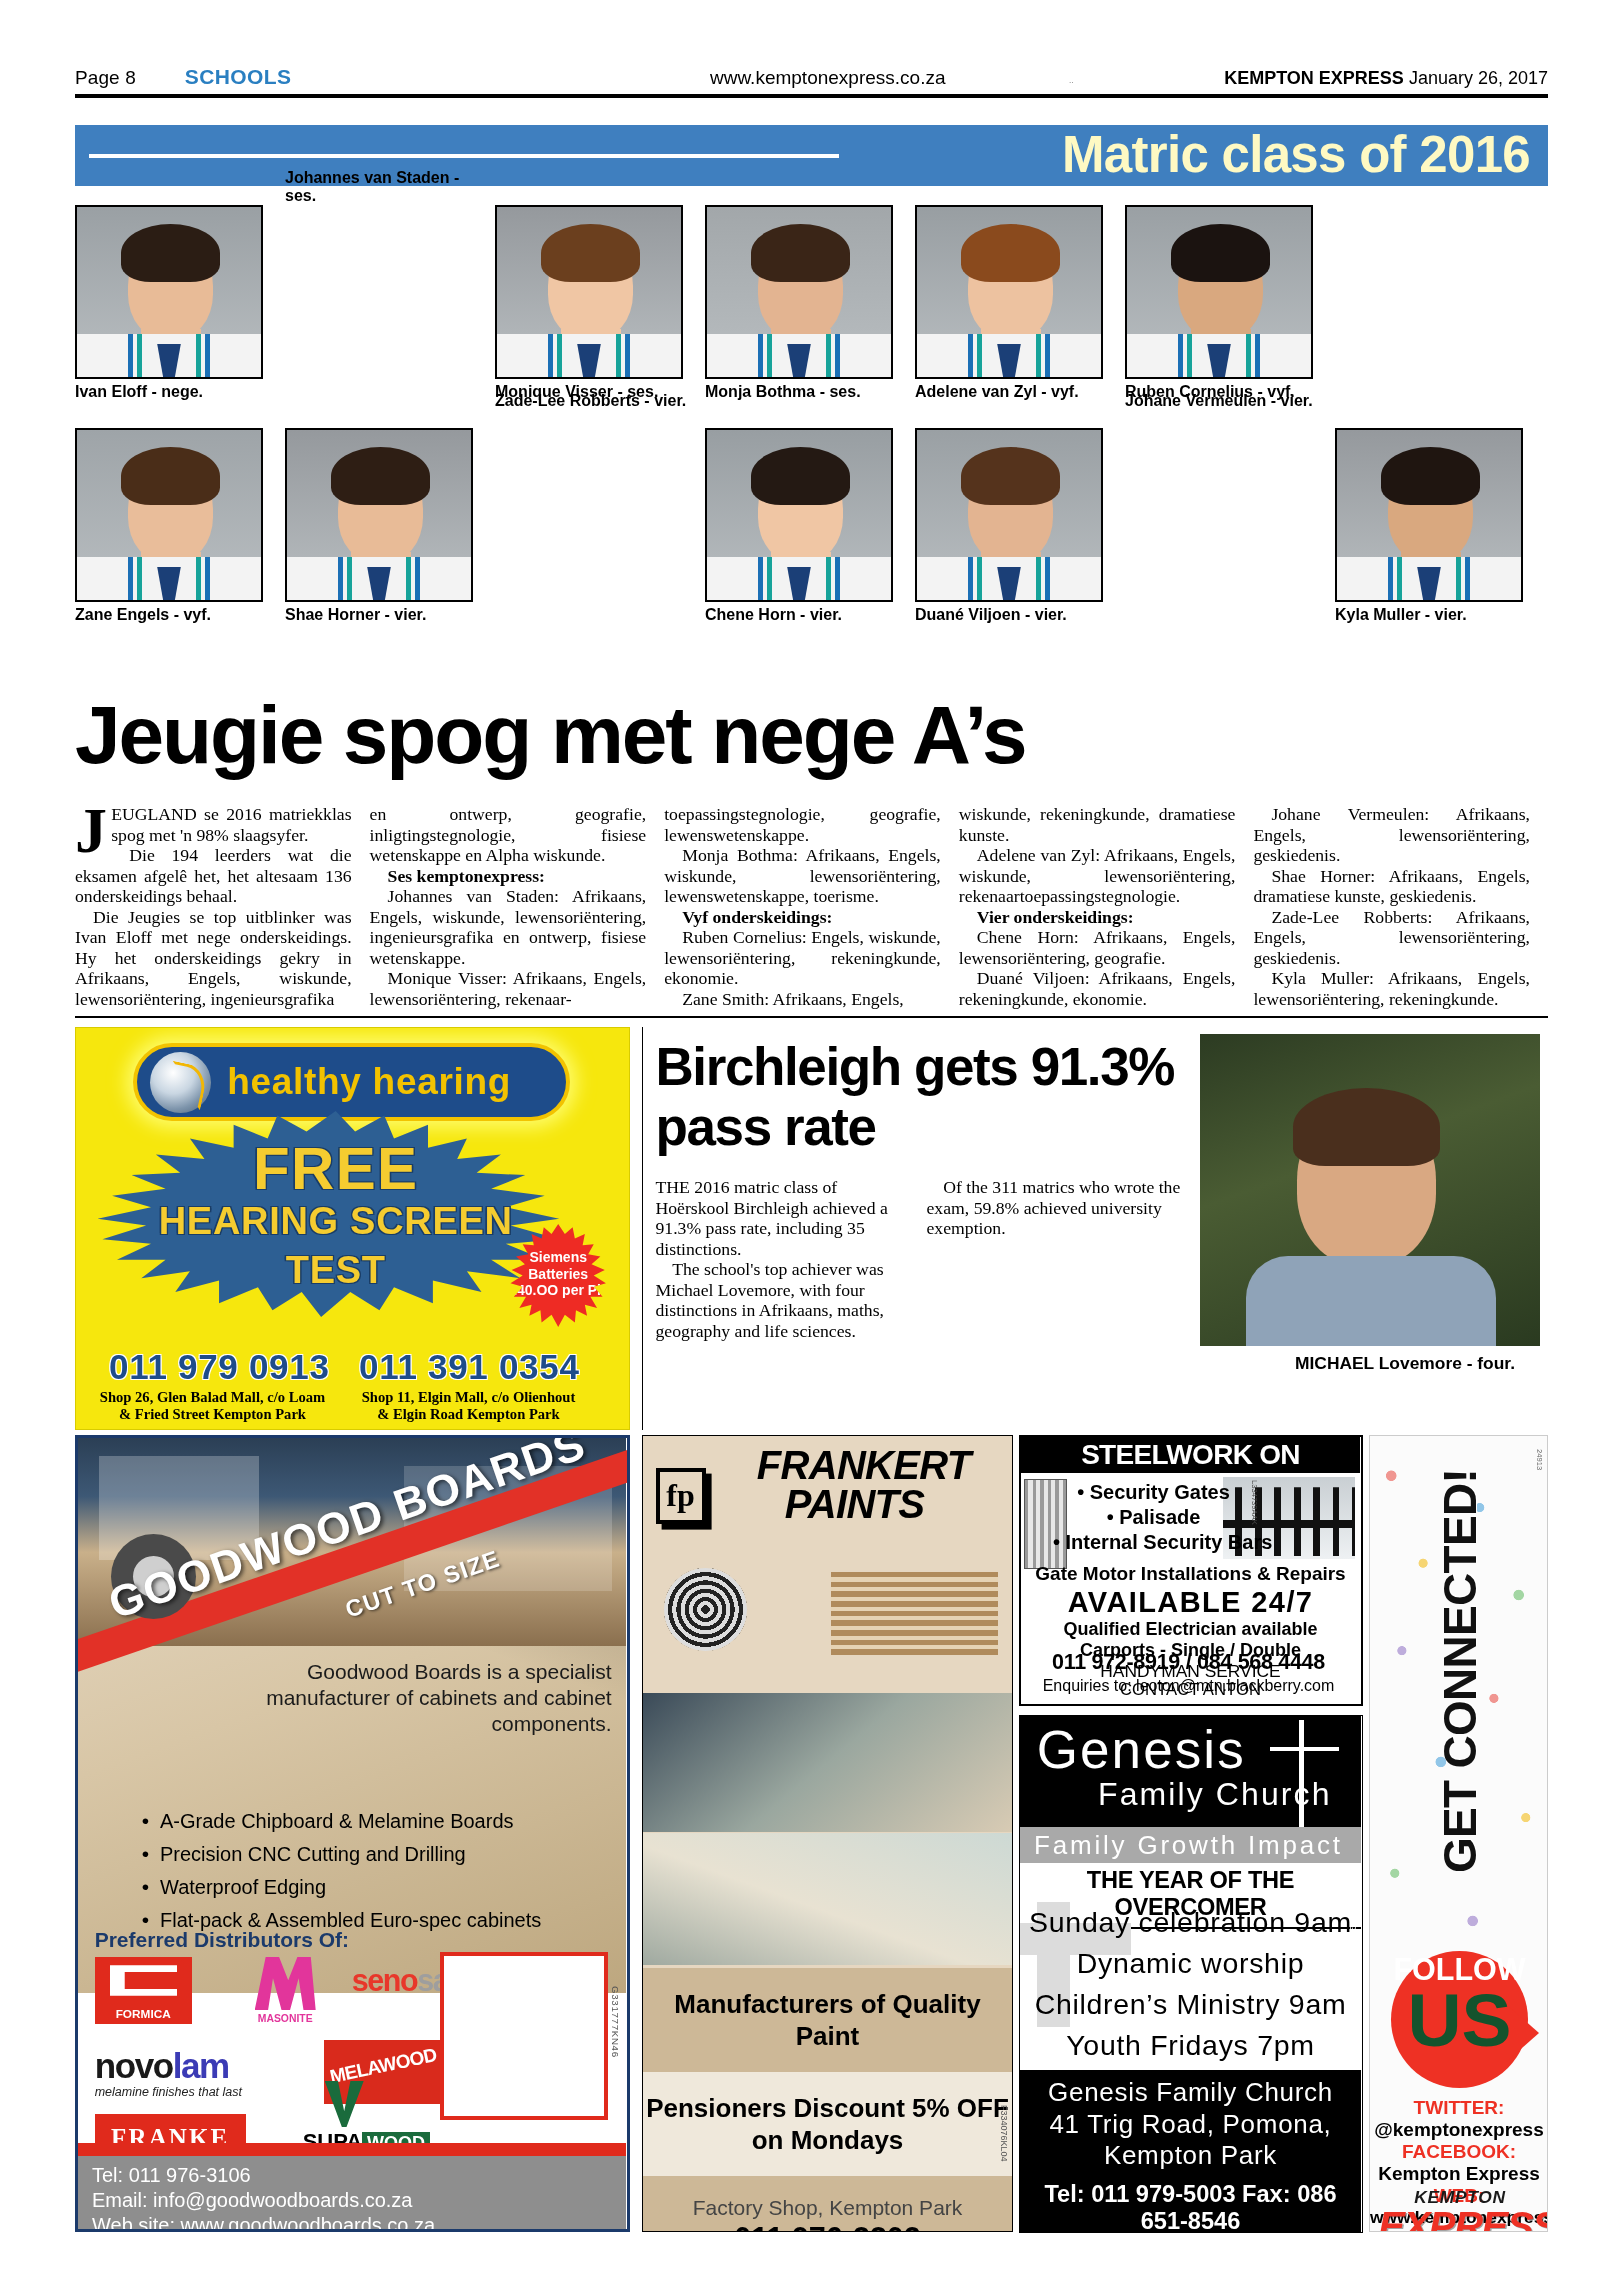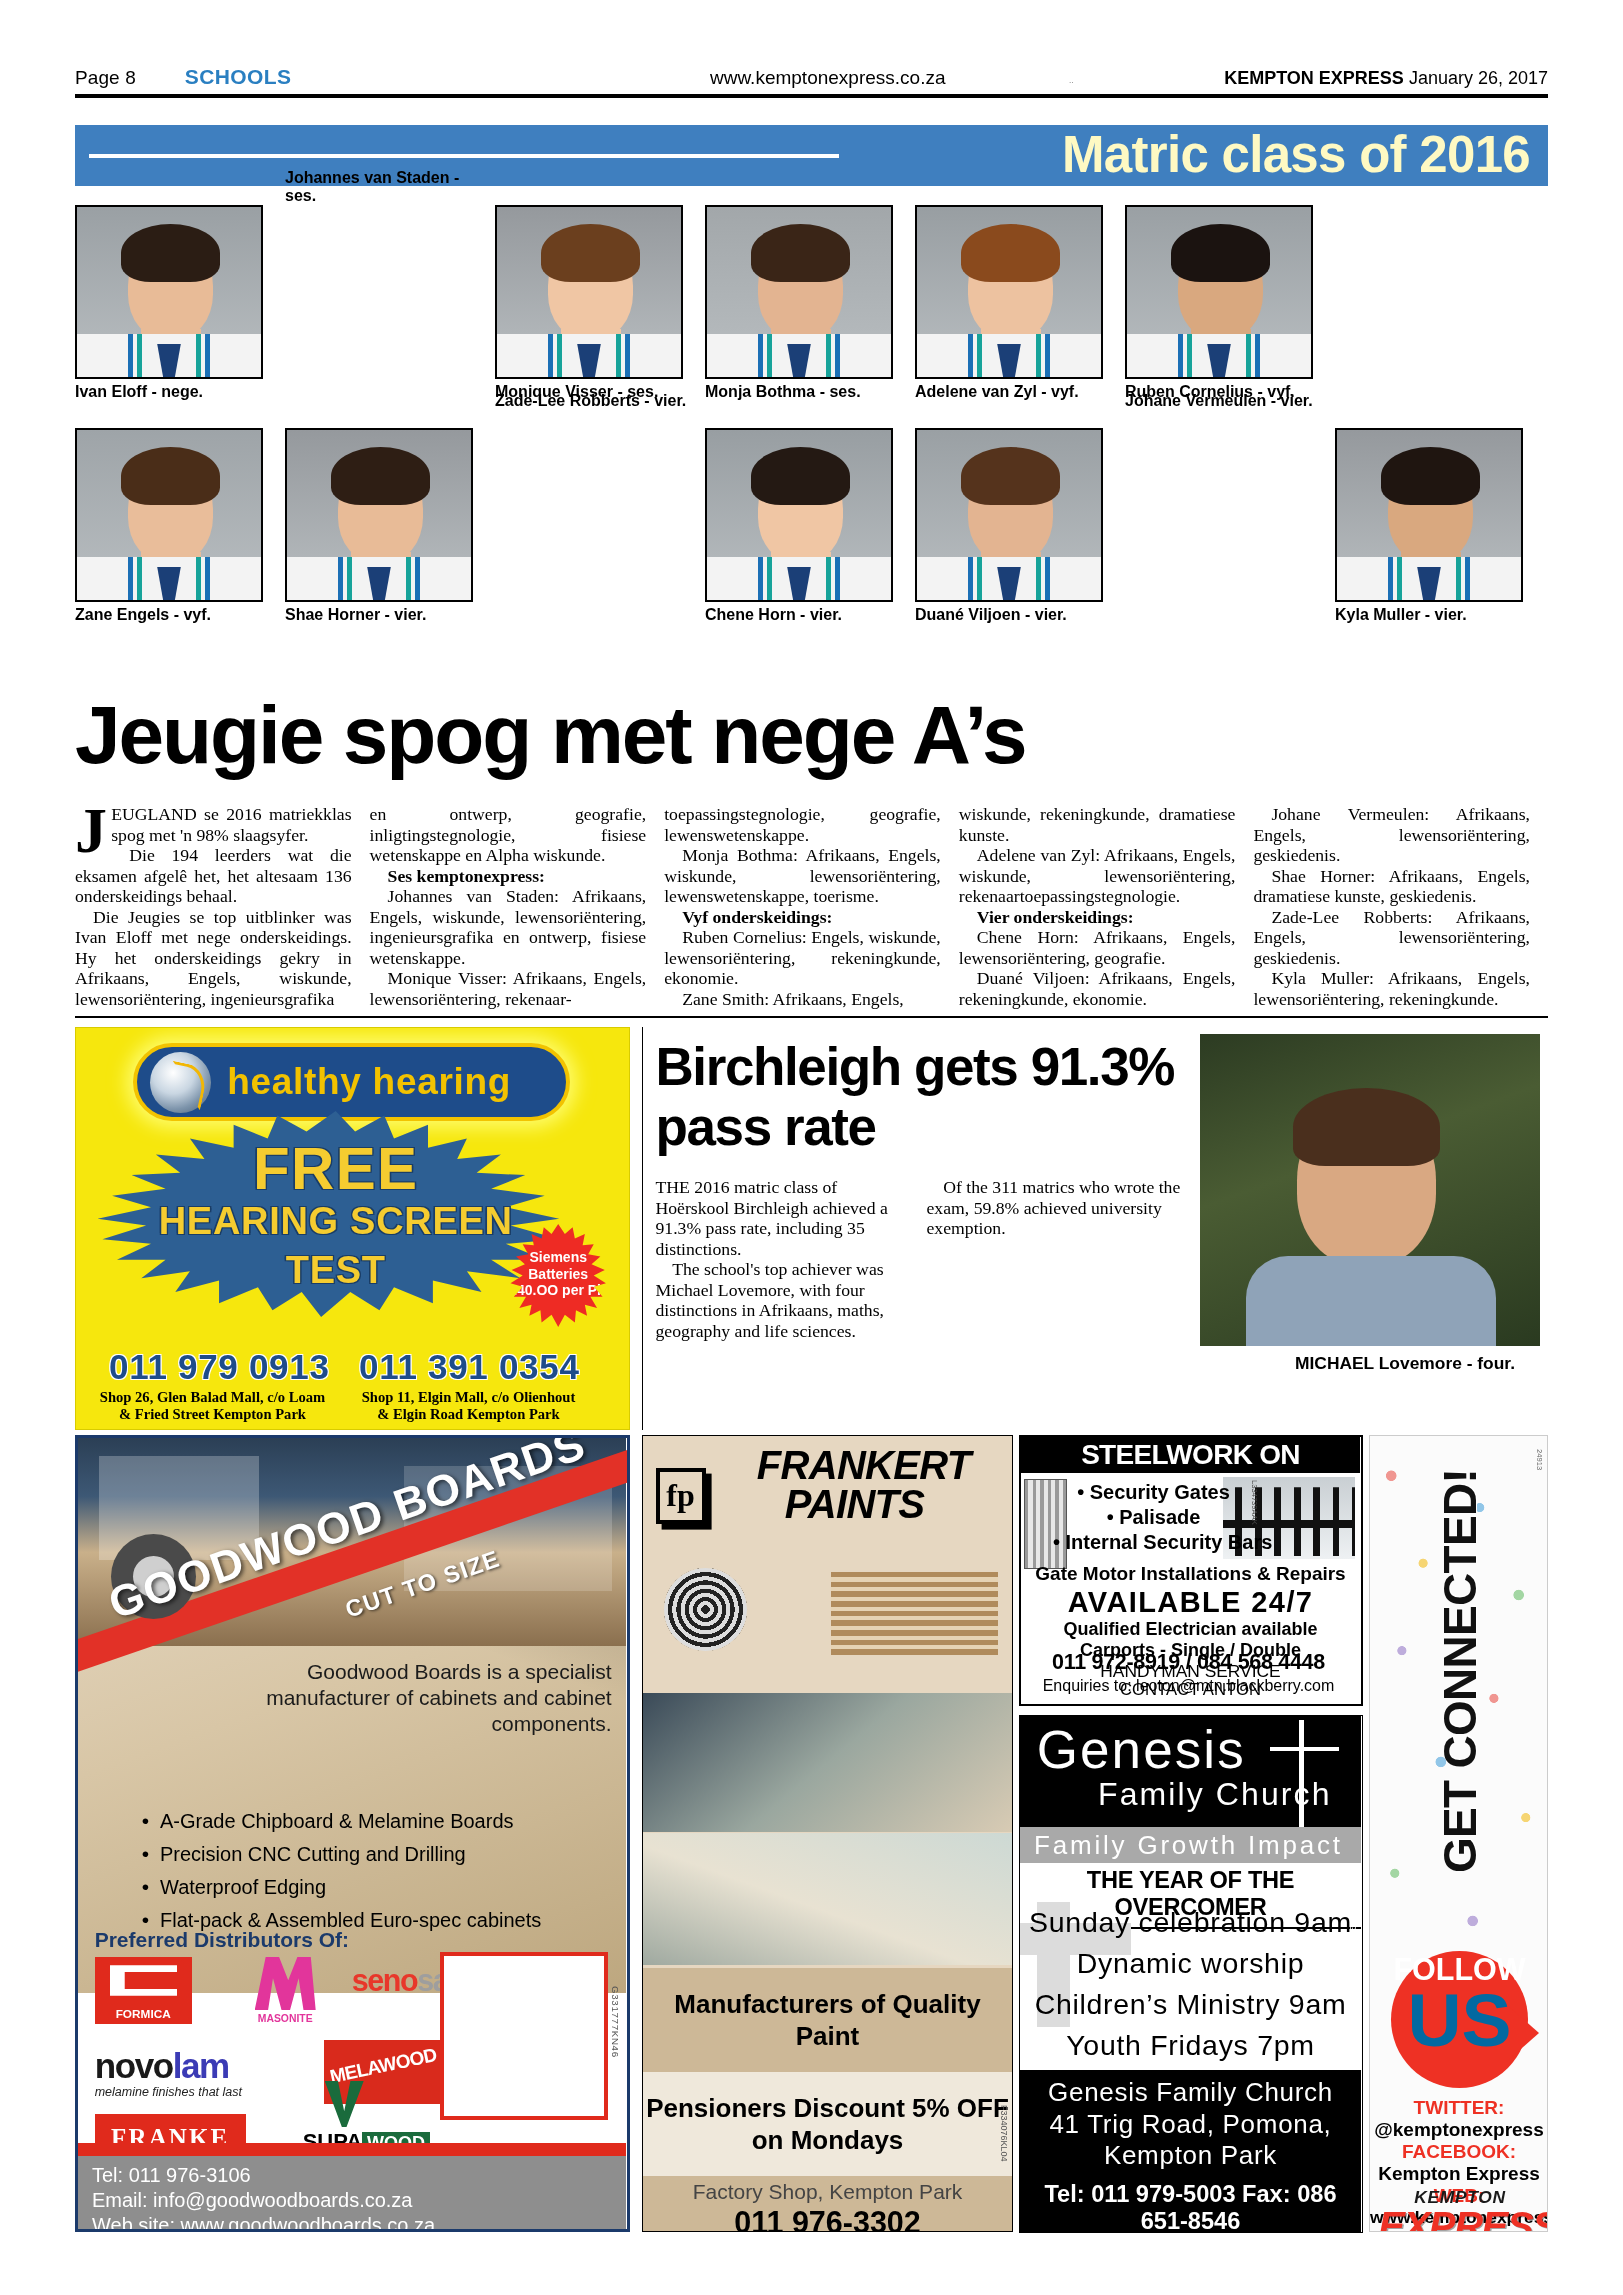--- a/index.html
+++ b/index.html
@@ -209,21 +209,21 @@
       background:linear-gradient(140deg,#3a4a58 0%,#9aa79f 50%,#d8cbb4 100%); }
   .fk-img3 { position:absolute; left:0; top:397px; width:369px; height:132px;
       background:linear-gradient(200deg,#cdd9d4 0%,#e8e2d2 55%,#9fa9a0 100%); }
   .fk-band1 { position:absolute; left:0; top:532px; width:369px; height:104px; background:#cdb897;
       display:flex; align-items:center; justify-content:center; text-align:center;
       font-size:26px; font-weight:bold; line-height:32px; }
   .fk-band2 { position:absolute; left:0; top:636px; width:369px; height:104px; background:#efe8db;
       display:flex; align-items:center; justify-content:center; text-align:center;
       font-size:26px; font-weight:bold; line-height:32px; }
   .fk-band3 { position:absolute; left:0; top:740px; width:369px; height:56px; background:#cdb897;
-      text-align:center; padding-top:4px; }
+      text-align:center; padding-top:20px; }
   .fk-band3 .s1 { font-size:21px; color:#444; }
   .fk-band3 .s2 { font-size:30.5px; font-weight:bold; margin-top:1.4px; }
   .fk-code { position:absolute; right:2.8px; bottom:69px; font-size:9px; color:#555; writing-mode:vertical-rl; }
 
   
   .sw { position:absolute; left:1019px; top:1435px; width:344px; height:271px; border:2.1px solid #000; background:#fff; overflow:hidden; }
   .sw-head { position:absolute; left:0; top:0; width:339px; height:36px; background:#000; color:#fff;
       font-size:28px; font-weight:bold; text-align:center; letter-spacing:-0.7px; line-height:36px; }
   .sw-gate { position:absolute; left:2.8px; top:42px; width:43px; height:90px;
       background:repeating-linear-gradient(90deg,#9a9a9a 0 3.5px,#e8e8e8 3.5px 7.6px); border:1.4px solid #555; }
@@ -288,21 +288,21 @@
        radial-gradient(circle at 24% 69%, #e8453c 0 4.2px, transparent 4.9px),
        radial-gradient(circle at 80% 74%, #3b9bd9 0 4.2px, transparent 4.9px);
      opacity:.55; }
   .gc-vert { position:absolute; left:-118px; top:208px; width:416px; transform:rotate(-90deg);
      font-size:46px; font-weight:bold; letter-spacing:-0.7px; text-align:center; color:#111;
      text-shadow:1.4px 1.4px 0 #fff; }
   .gc-follow { position:absolute; left:21px; top:515px; width:137px; height:137px; border-radius:50%; background:#ee3124; }
   .gc-arrow { position:absolute; left:136px; top:568px; width:0; height:0;
      border-top:29px solid transparent; border-bottom:29px solid transparent; border-left:33px solid #ee3124; }
   .gc-f1 { position:absolute; left:21px; top:516px; width:137px; text-align:center; color:#fff; font-size:30.5px; font-weight:bold; }
-  .gc-f2 { position:absolute; left:21px; top:547px; width:137px; text-align:center; color:#0369a1; font-size:75px; font-weight:bold; line-height:75px;}
+  .gc-f2 { position:absolute; left:21px; top:547px; width:137px; text-align:center; color:#14532d; font-size:75px; font-weight:bold; line-height:75px;}
   .gc-block { position:absolute; left:0; top:661px; width:178px; text-align:center; }
   .gc-lbl { color:#ee3124; font-size:19px; font-weight:bold; }
   .gc-val { font-size:19px; font-weight:bold; }
   .gc-val.small { font-size:17.4px; }
   .gc-logo { position:absolute; left:8.3px; top:751px; width:161px; }
   .gc-k { font-size:17.4px; font-weight:bold; color:#1a1a1a; letter-spacing:0.7px; font-style:italic; margin-left:36px;}
   .gc-e { font-size:40px; font-weight:bold; color:#ee3124; font-style:italic; letter-spacing:-1.4px; line-height:37px;
       text-shadow:1.4px 1.4px 0 rgba(0,0,0,.35); }
   .gc-code { position:absolute; right:2.8px; top:12.5px; font-size:7.6px; color:#666; writing-mode:vertical-rl;}
 </style>

